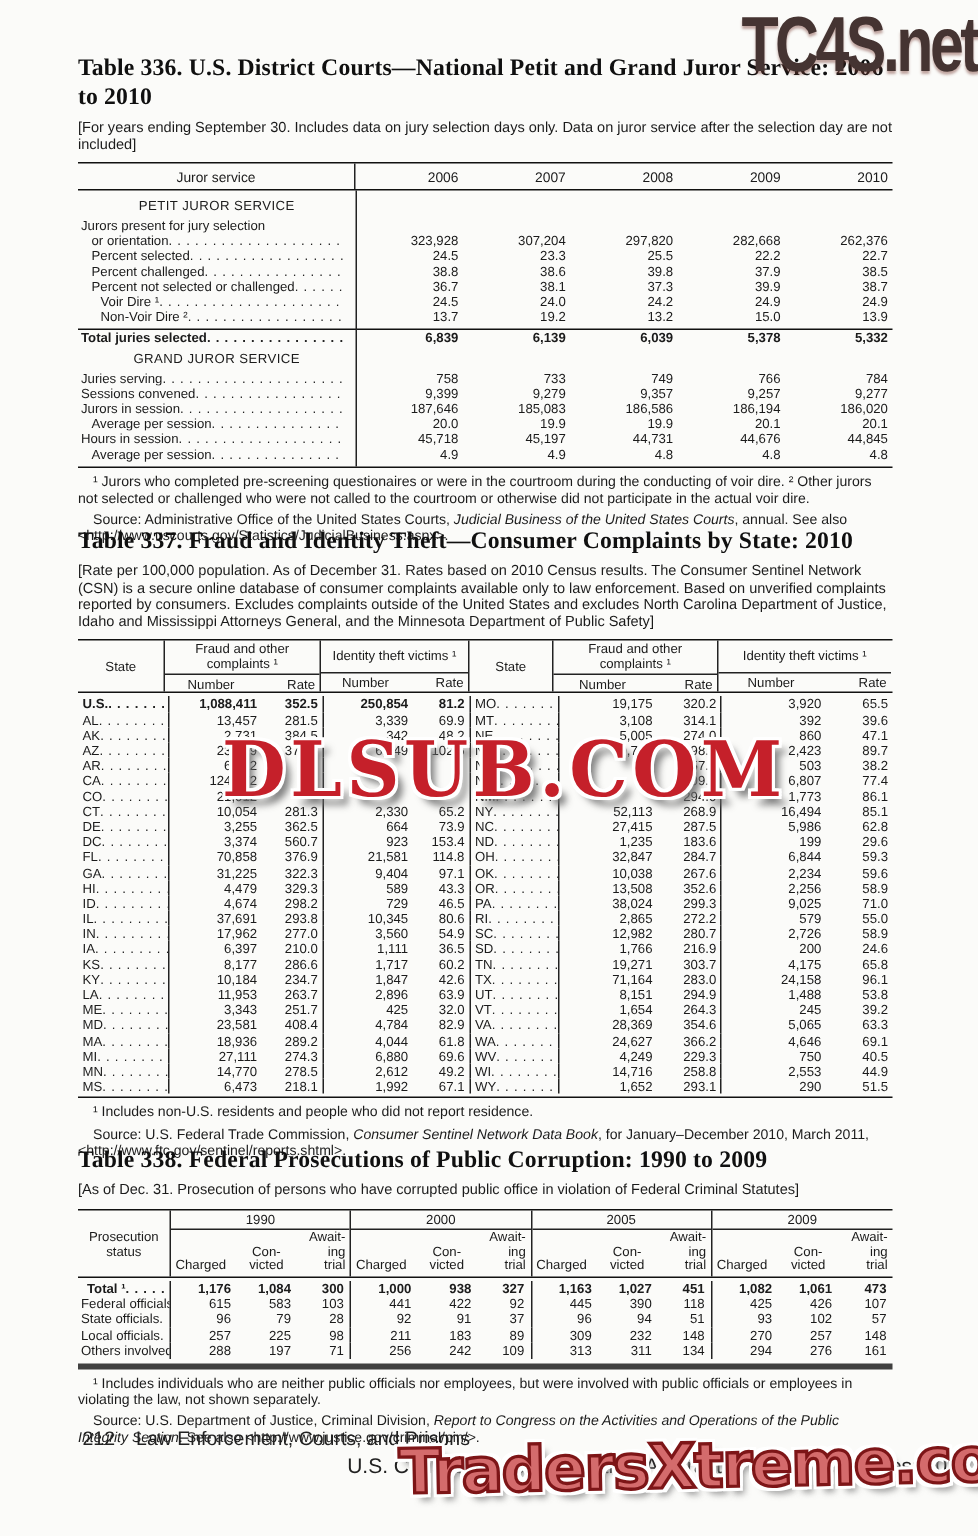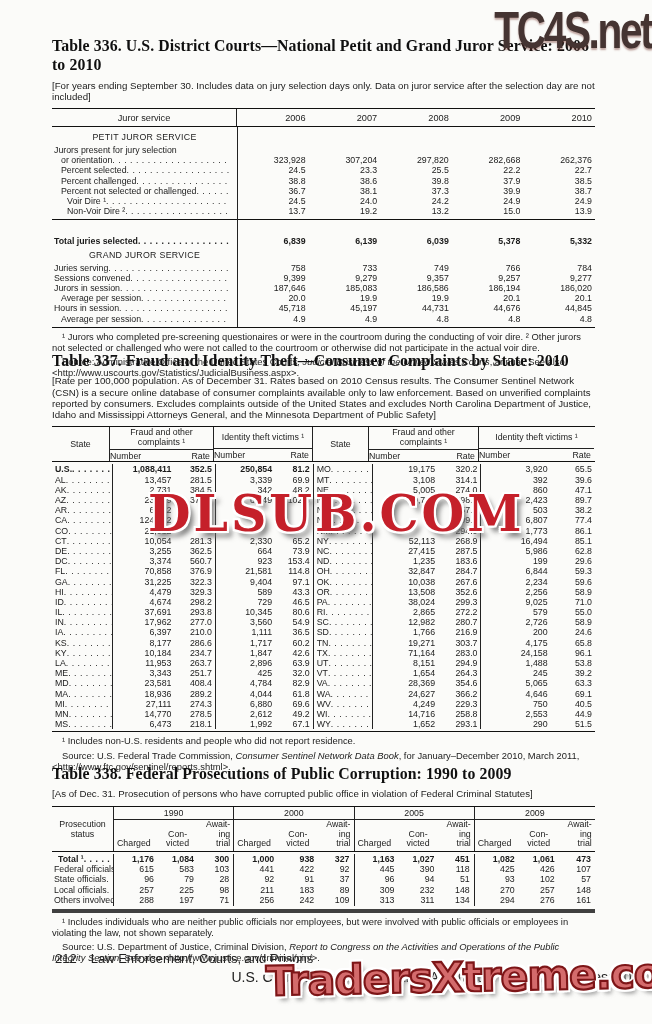--- a/index.html
+++ b/index.html
@@ -25,35 +25,35 @@
   .t336-head{display:flex;height:17px;align-items:center;border-bottom:1px solid #111;font-size:9.2px;}
   .t336-stub{width:185px;text-align:center;border-right:1px solid #222;height:100%;display:flex;align-items:center;justify-content:center;box-sizing:border-box;}
   .t336-yr{flex:1;text-align:right;padding-right:3px;}
   .t336-body{position:relative;border-bottom:1px solid #111;padding:1px 0 3px 0;font-size:8.8px;line-height:10.1px;}
   .vrule336{position:absolute;left:185px;top:0;bottom:0;width:1px;background:#222;}
   .t336-heading{width:185px;text-align:center;margin:4px 0 3px 0;letter-spacing:.3px;}
   .row336{display:flex;}
   .row336 .lbl{width:185px;box-sizing:border-box;display:flex;overflow:hidden;padding-right:7px;}
   .row336 .val{flex:1;text-align:right;padding-right:3px;}
   .ind0{padding-left:2px;align-items:center;} .ind1{padding-left:9px;} .ind2{padding-left:15px;}
-  .row-total{border-top:1px solid #111;margin-top:3px;padding-top:16px;margin-bottom:3px;}
+  .row-total{border-top:1px solid #111;margin-top:3px;padding-top:0;margin-bottom:3px;}
   .bold{font-weight:bold;}
   .txt{white-space:nowrap;}
   .dots{flex:1;overflow:hidden;white-space:nowrap;color:#222;}
   .dots::after{content:" . . . . . . . . . . . . . . . . . . . . . . . . . . . . . . . . . . . . . . . .";letter-spacing:.5px;}
 
   
   .t337{border-top:1.5px solid #111;font-size:8.8px;}
   .t337-head{display:flex;border-bottom:1px solid #111;height:34px;}
   .hc{box-sizing:border-box;}
   .h-state{display:flex;align-items:center;justify-content:center;border-right:1px solid #222;}
   .h-grp{display:flex;flex-direction:column;}
   .h-grp .g-label{flex:1;border-bottom:1px solid #222;display:flex;align-items:center;justify-content:center;text-align:center;line-height:9.6px;padding:1px 3px;box-sizing:border-box;}
   .h-grp .g-sub{display:flex;height:12px;align-items:center;}
-  .g-sub .gn{} .g-sub .gr{text-align:right;padding-right:3px;box-sizing:border-box;}
+  .g-sub .gn{text-align:center;} .g-sub .gr{text-align:right;padding-right:3px;box-sizing:border-box;}
   .wsl{width:58px;} .wfl{width:104px;} .wil{width:99px;} .wsr{width:56px;} .wfr{width:110px;} .wir{width:115px;}
   .br{border-right:1px solid #222;}
   .t337-body{border-bottom:1px solid #111;padding:2px 0;}
   .row337{display:flex;height:10.2px;line-height:10.2px;}
   .row337 .c{box-sizing:border-box;text-align:right;padding-right:3px;overflow:hidden;}
   .row337 .cstate{display:flex;text-align:left;padding:0 0 0 3px;overflow:hidden;}
   .csl{width:58px;} .cnl1{width:62px;} .crl1{width:42px;} .cnl2{width:60px;} .crl2{width:39px;}
   .csr{width:56px;} .cnr1{width:66px;} .crr1{width:44px;} .cnr2{width:70px;} .crr2{width:45px;}
 
   

